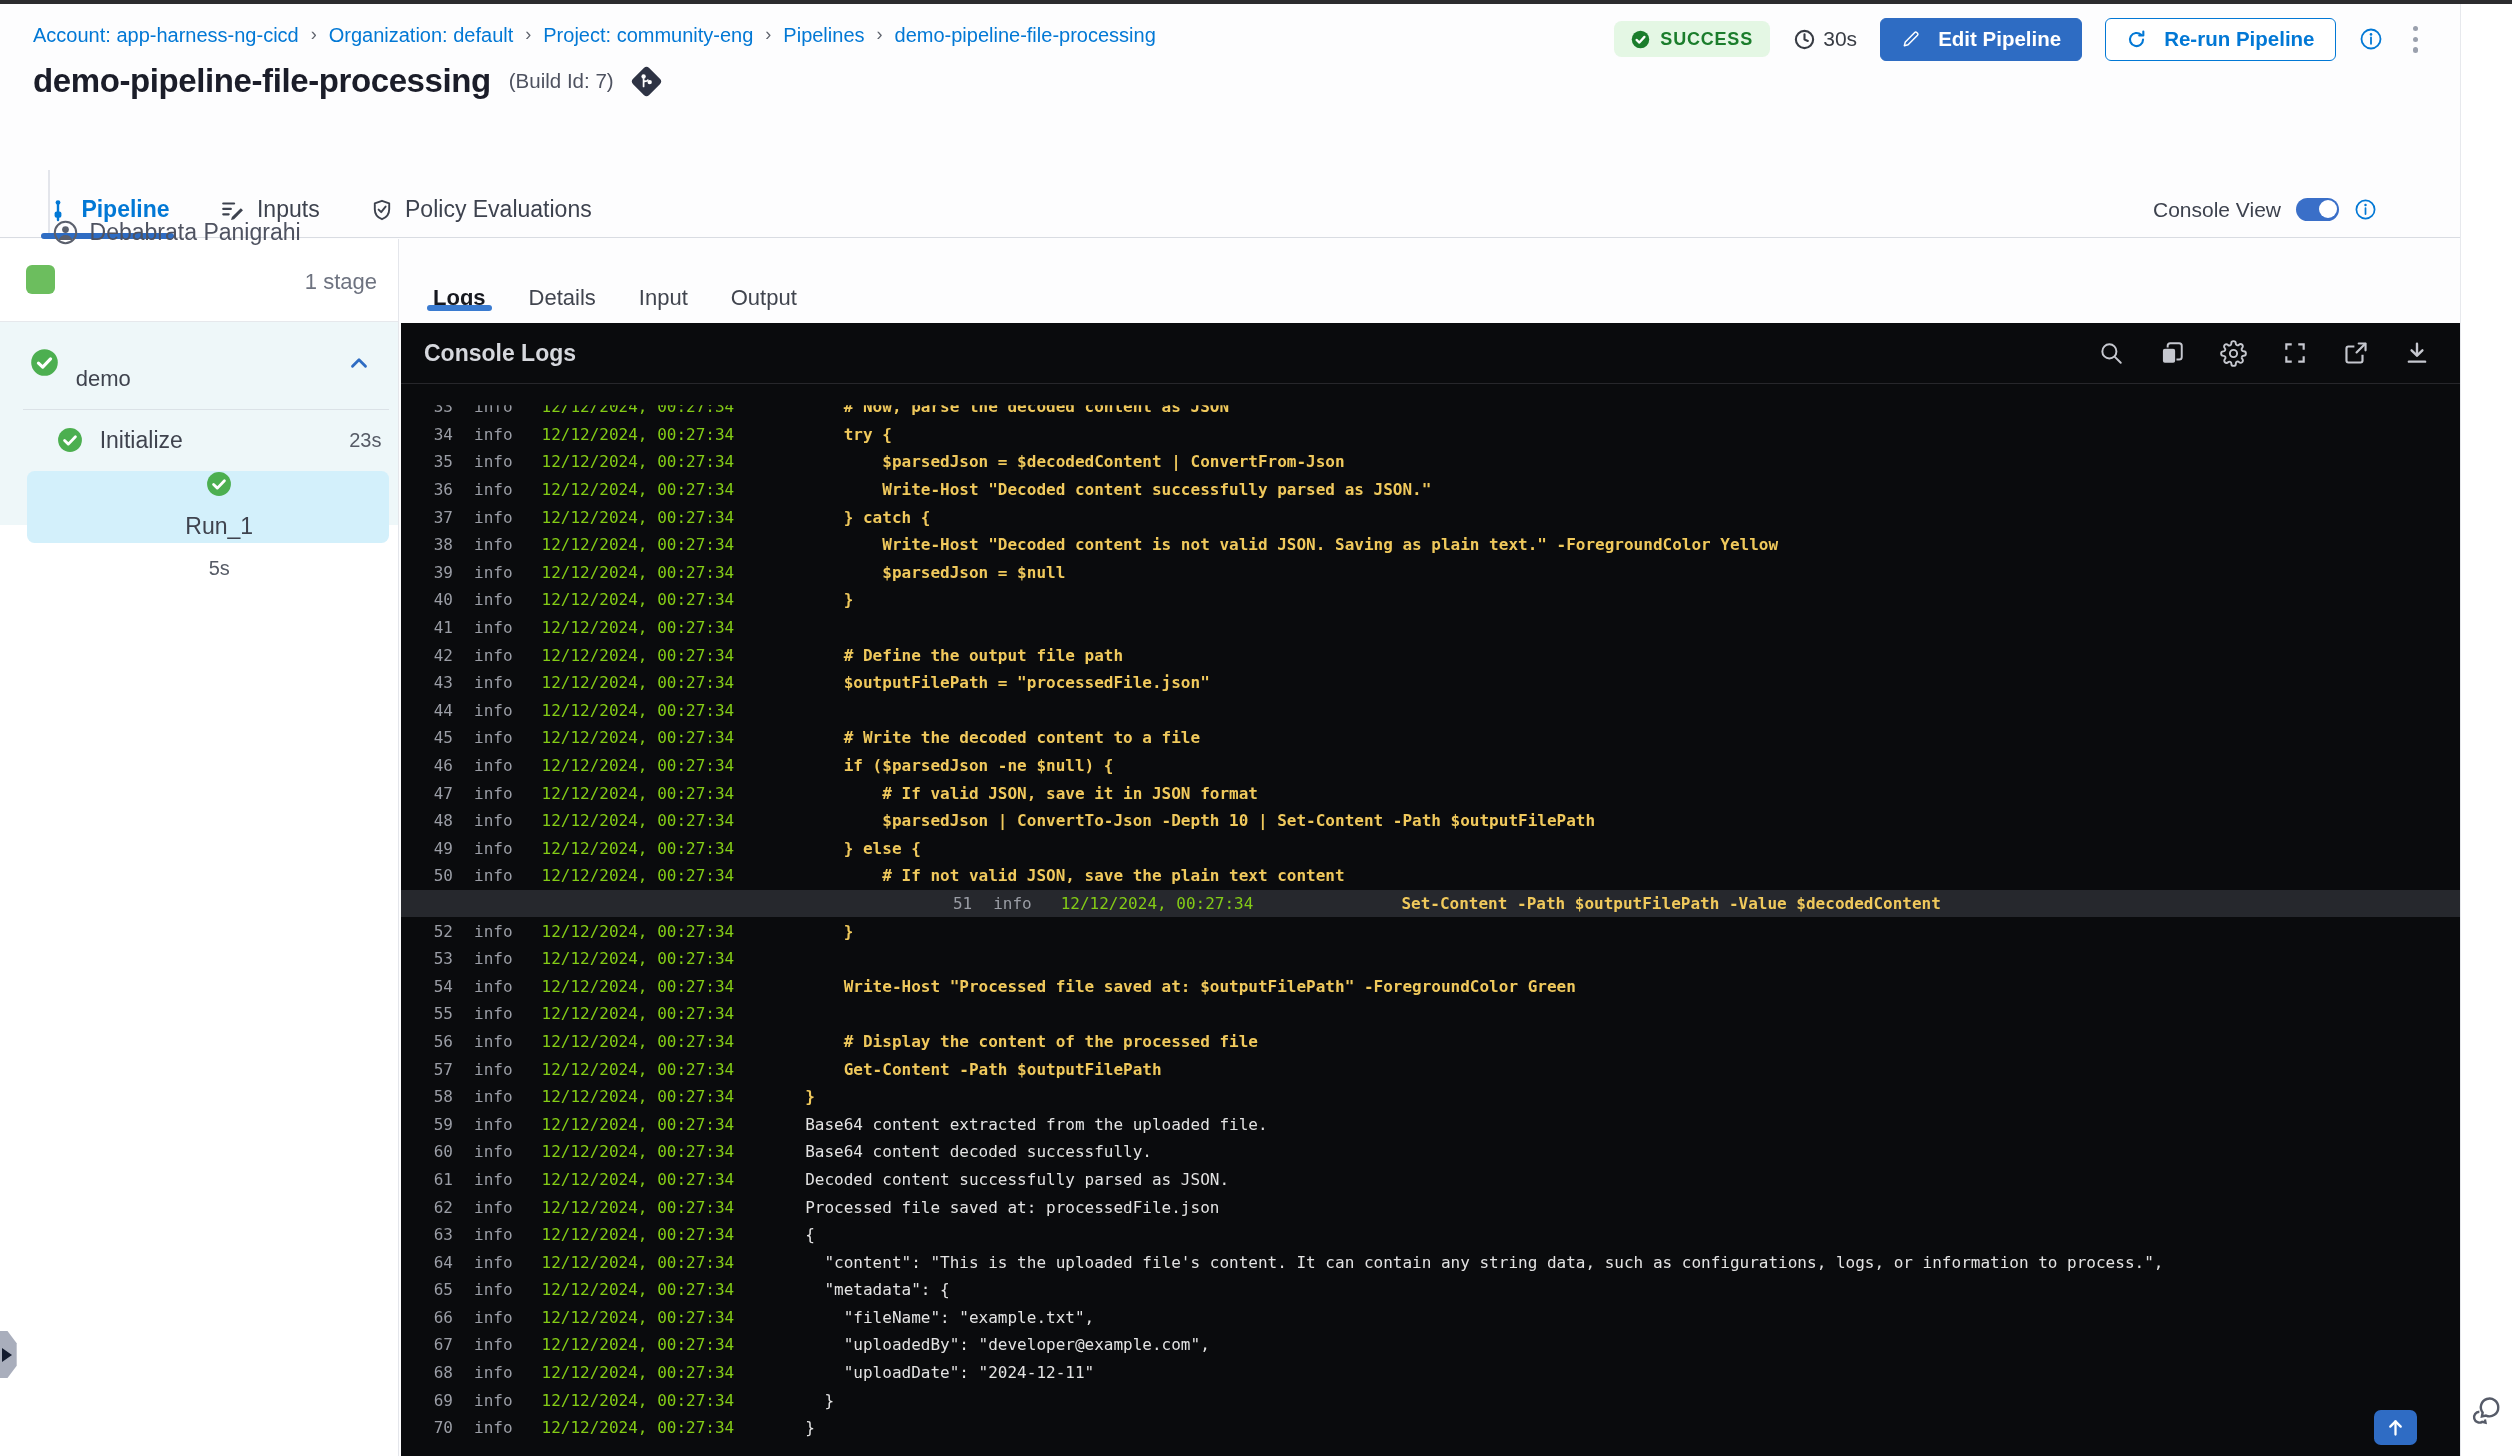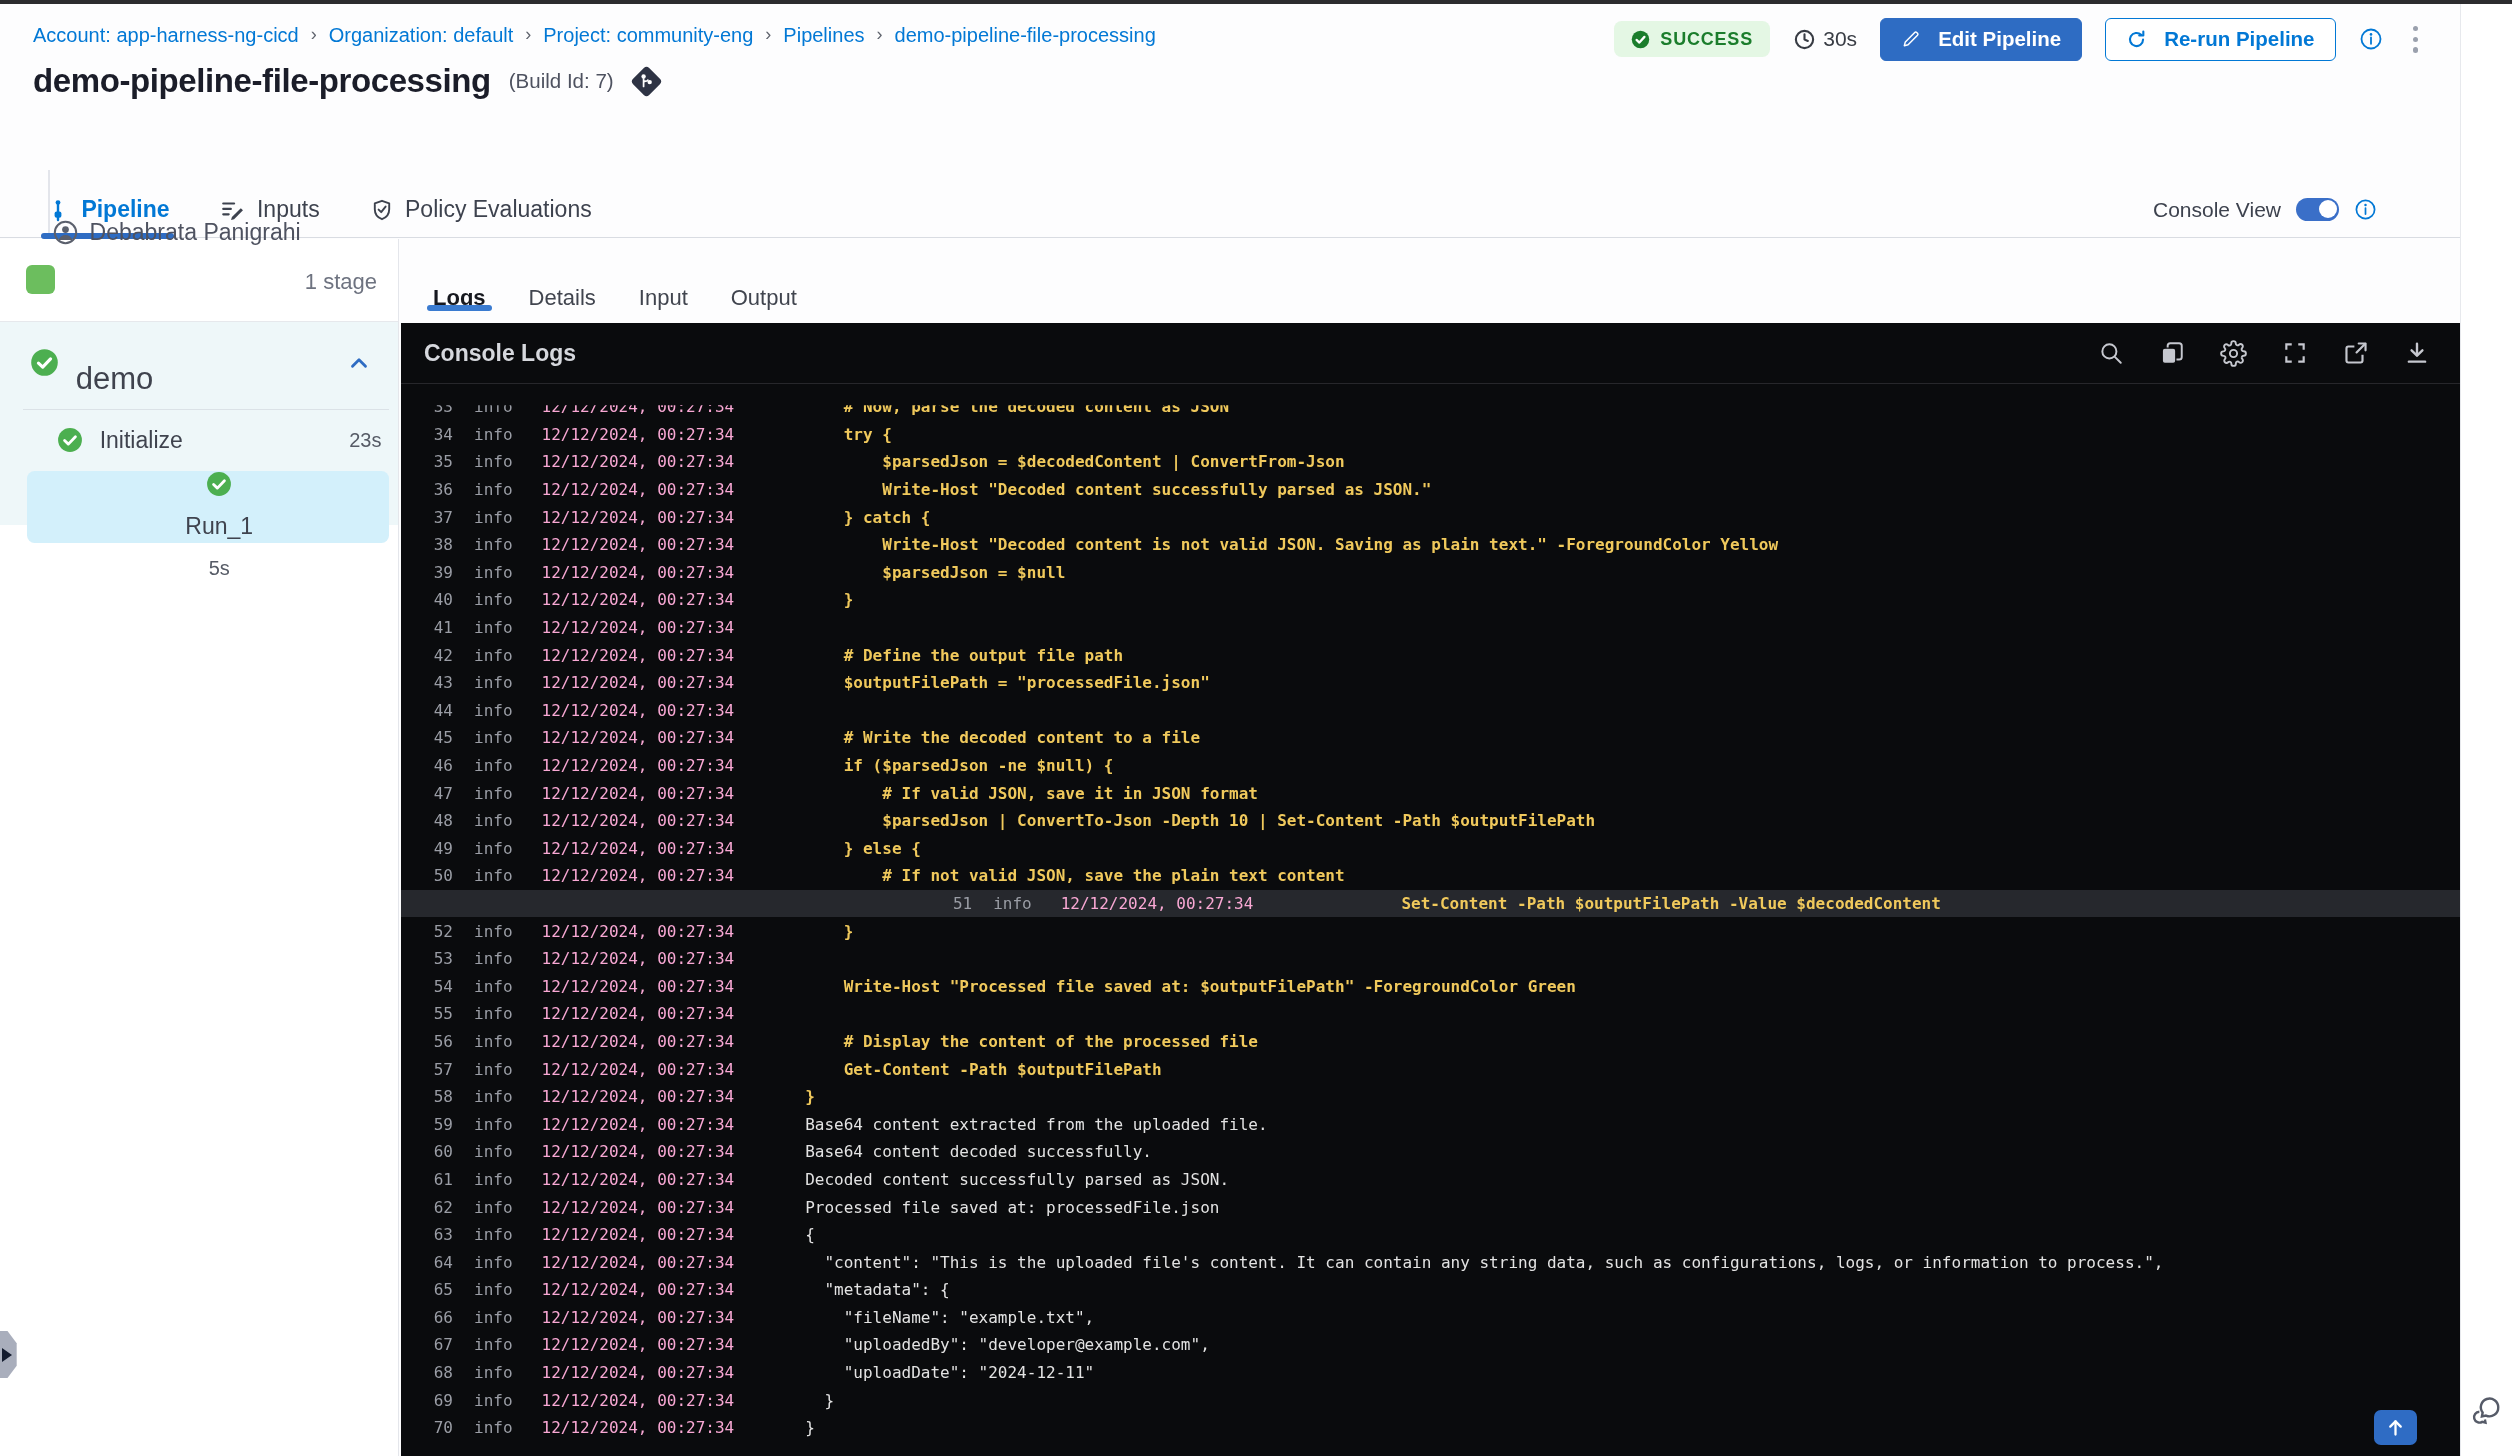--- a/index.html
+++ b/index.html
@@ -58,21 +58,21 @@
 
   
   .sidebar{position:absolute;left:0;top:239px;width:399px;bottom:0;background:#fff;
     border-right:1.5px solid #e4e6eb;box-sizing:border-box;z-index:3;}
   .stage-count-row{position:relative;height:82px;border-bottom:1.5px solid #e6e8ec;}
   .stage-square{position:absolute;left:26px;top:26px;width:29px;height:29px;border-radius:6px;
     background:#6cbe5e;cursor:pointer;}
   .stage-count{position:absolute;right:21px;top:30px;font-size:22px;color:#6e7380;}
   .stage-group{background:#eef7f9;padding-top:24px;height:203px;box-sizing:border-box;}
   .stage-row{display:flex;align-items:center;gap:16.7px;padding:0 26px 0 30px;height:33px;cursor:pointer;}
-  .stage-name{font-size:31px;color:#3f434e;flex:1;margin-top:33px;}
+  .stage-name{font-size:22px;color:#3f434e;flex:1;margin-top:33px;}
   .stage-divider{height:0.8px;background:#dbe2e7;margin:30px 9px 4.6px 23px;}
   .step-row{display:flex;align-items:center;gap:16.7px;height:49px;margin:6px 9px 6px 27px;
     padding:0 7.6px 0 30px;border-radius:7.6px;font-size:23px;color:#3f434e;cursor:pointer;}
   .step-row.selected{background:#d3f0fb;height:72px;margin-right:9px;flex-direction:column;}
   .step-name{flex:1;}
   .step-duration{font-size:20px;color:#565b66;}
 
   
   .expander{position:absolute;left:0;top:1331px;width:16.7px;height:47px;background:#a9aebc;
     clip-path:polygon(0 0,45% 0,100% 26%,100% 74%,45% 100%,0 100%);z-index:30;
@@ -96,21 +96,21 @@
   .console-icons{margin-left:auto;display:flex;align-items:center;gap:35px;color:#c6c8cf;}
   .console-icon-btn{cursor:pointer;display:inline-flex;line-height:0;}
 
   .log-scroll{position:absolute;top:61px;left:0;right:0;bottom:0;overflow:hidden;
     font-family:"DejaVu Sans Mono","Liberation Mono",monospace;font-size:16px;padding-top:9px;}
   .log-row{height:27.6px;display:flex;align-items:center;padding-left:23px;box-sizing:border-box;}
   .log-row.cut{clip-path:inset(44% 0 0 0);}
   .log-row.hl{background:#26282d;justify-content:center;}
   .ln{width:29px;text-align:right;color:#9a9da5;flex:none;}
   .lvl{margin-left:21px;color:#9a9da5;flex:none;}
-  .ts{margin-left:29px;color:#f9a8d4;flex:none;white-space:pre;}
+  .ts{margin-left:29px;color:#84cc16;flex:none;white-space:pre;}
   .msg{margin-left:71px;white-space:pre;}
   .msg.code{color:#f0c95c;font-weight:bold;}
   .msg.output{color:#e3e3e3;}
 
   .scroll-top{position:absolute;right:43px;bottom:12px;width:43px;height:35px;background:#2f6cc4;
     border-radius:6.8px;color:#fff;display:flex;align-items:center;justify-content:center;cursor:pointer;}
 
   
   .right-strip{position:absolute;right:0;top:0;width:52px;height:1457px;background:#fff;
     border-left:1.5px solid #e7e9ed;box-sizing:border-box;z-index:20;}

